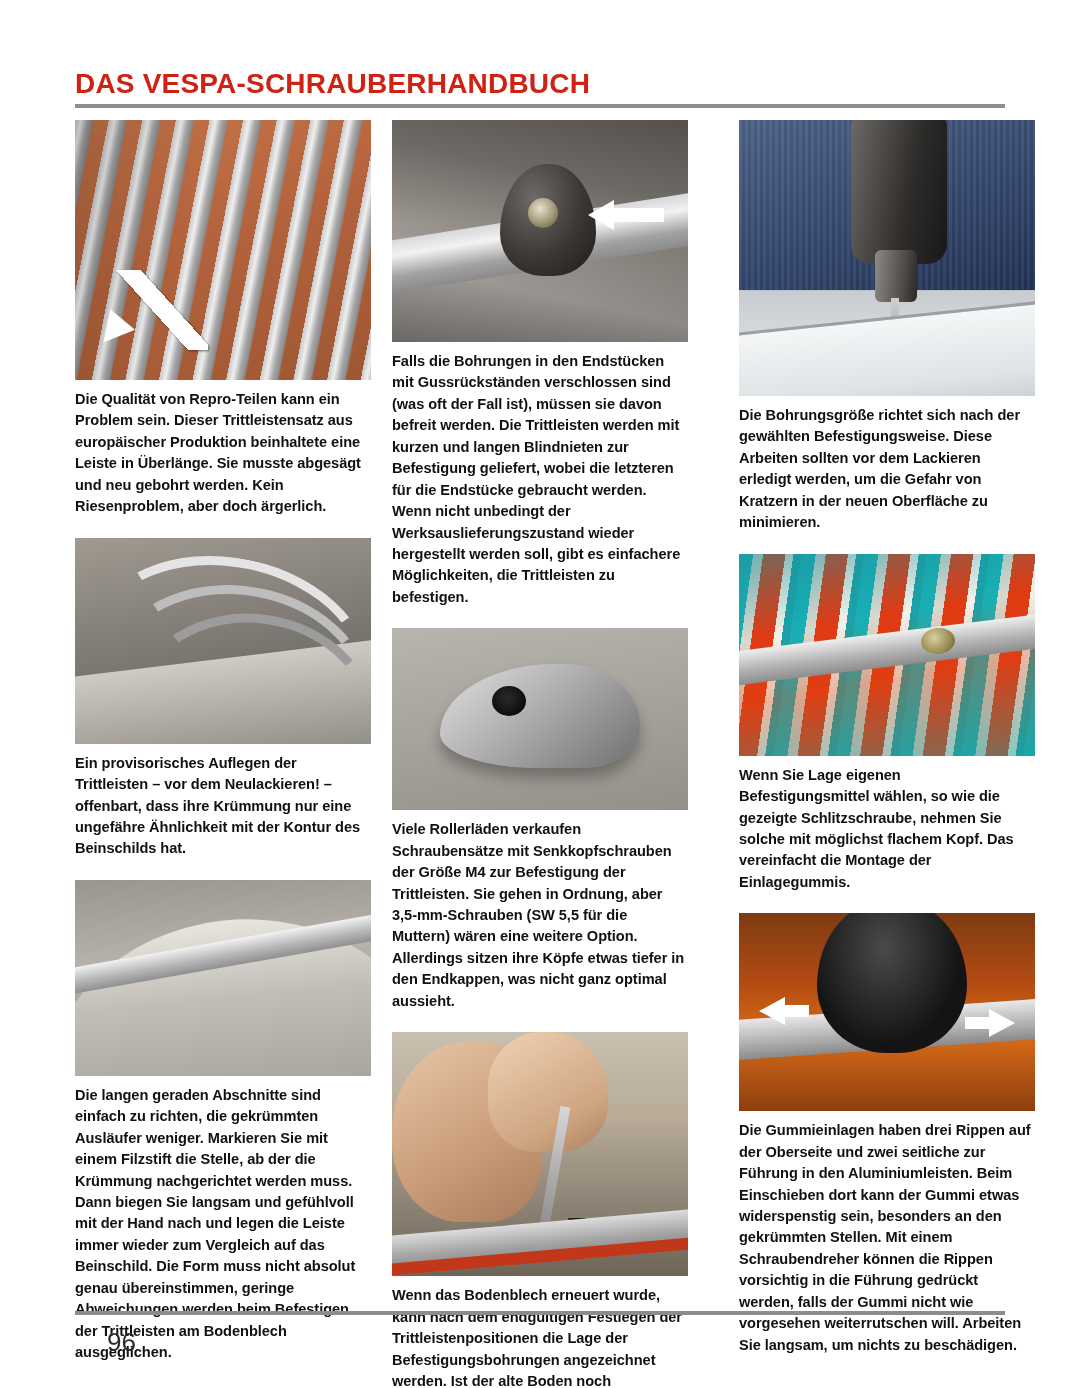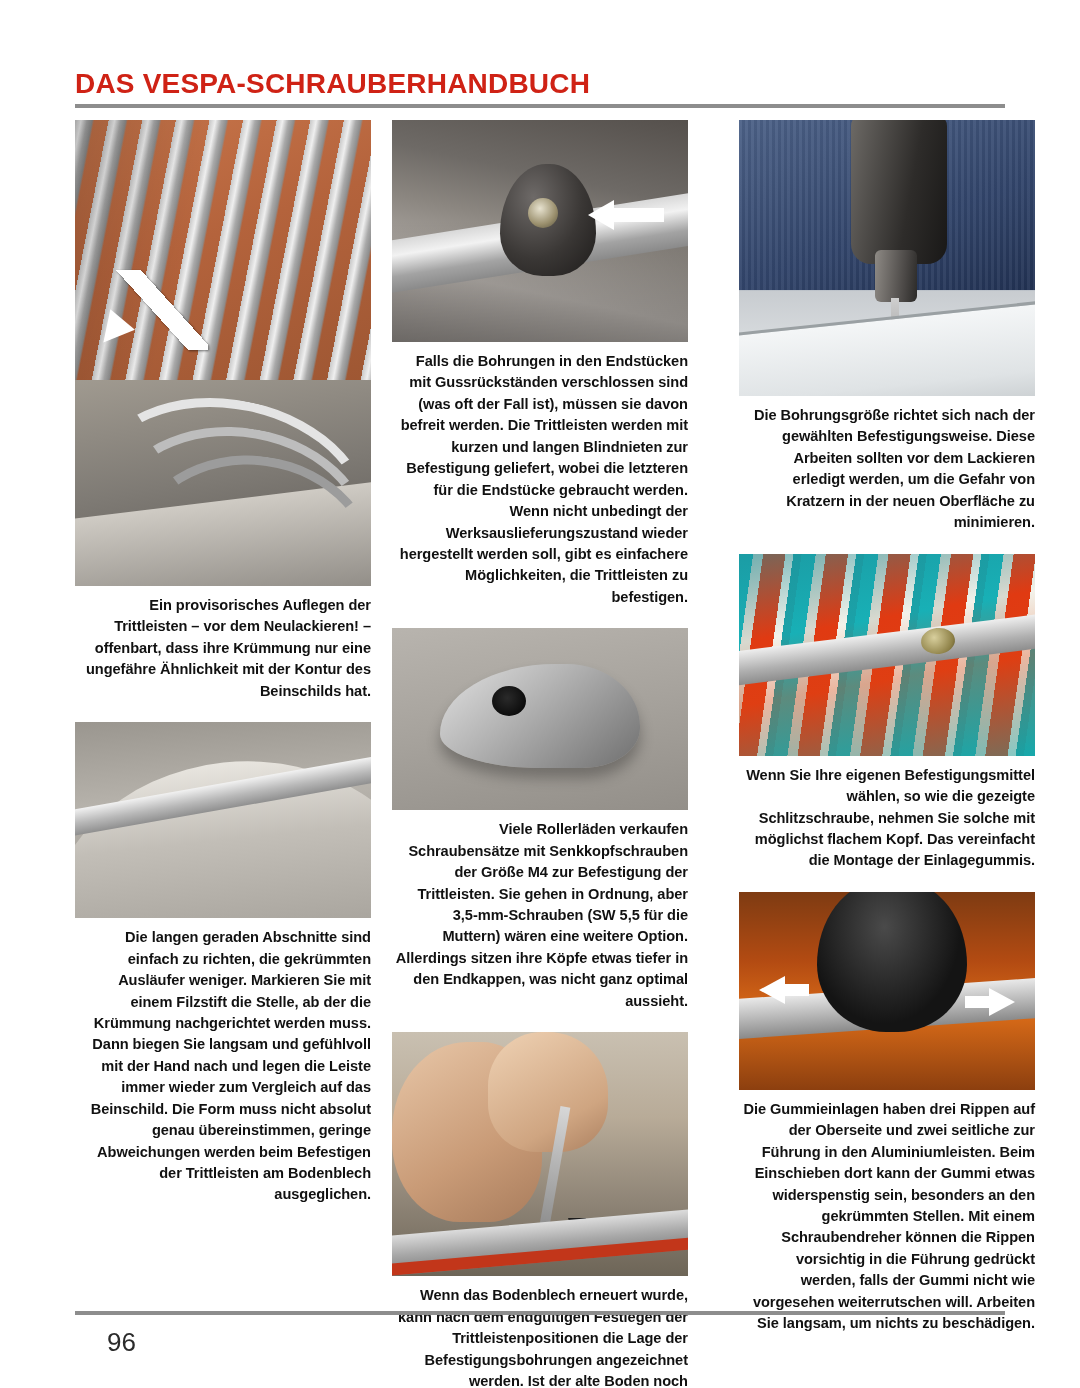--- a/index.html
+++ b/index.html
@@ -54,21 +54,21 @@
     width: 296px;
   }
   .col-1 { left: 75px; top: 120px; }
   .col-2 { left: 392px; top: 120px; }
   .col-3 { left: 739px; top: 120px; }
 
   .caption {
     font-size: 14.6px;
     line-height: 1.47;
     font-weight: bold;
-    text-align: right;
+    text-align: left;
     color: #111111;
     margin: 9px 0 20px 0;
     letter-spacing: -0.05px;
   }
 
   .photo {
     width: 296px;
     position: relative;
     overflow: hidden;
     border: 0;
@@ -373,20 +373,21 @@
 <div class="page">
 
   <div class="header-title">DAS VESPA-SCHRAUBERHANDBUCH</div>
   <div class="rule top"></div>
 
   <div class="col col-1">
 
     <div class="photo ph-strips">
       <div class="arrowhead"></div>
     </div>
+    <div class="caption">Die Qualität von Repro-Teilen kann ein Problem sein. Dieser Trittleistensatz aus europäischer Produktion beinhaltete eine Leiste in Überlänge. Sie musste abgesägt und neu gebohrt werden. Kein Riesenproblem, aber doch ärgerlich.</div>
 
     <div class="photo ph-curve">
       <div class="shield"></div>
       <div class="c1"></div>
       <div class="c2"></div>
       <div class="c3"></div>
     </div>
     <div class="caption">Ein provisorisches Auflegen der Trittleisten – vor dem Neulackieren! – offenbart, dass ihre Krümmung nur eine ungefähre Ähnlichkeit mit der Kontur des Beinschilds hat.</div>
 
     <div class="photo ph-straight">
@@ -435,21 +436,21 @@
       <div class="bit"></div>
       <div class="panel"></div>
     </div>
     <div class="caption">Die Bohrungsgröße richtet sich nach der gewählten Befestigungsweise. Diese Arbeiten sollten vor dem Lackieren erledigt werden, um die Gefahr von Kratzern in der neuen Oberfläche zu minimieren.</div>
 
     <div class="photo ph-colorstrip">
       <div class="overlay"></div>
       <div class="alum"></div>
       <div class="scr"></div>
     </div>
-    <div class="caption">Wenn Sie Ihre eigenen Befestigungsmittel wählen, so wie die gezeigte Schlitzschraube, nehmen Sie solche mit möglichst flachem Kopf. Das vereinfacht die Montage der Einlagegummis.</div>
+    <div class="caption">Wenn Sie Lage eigenen Befestigungsmittel wählen, so wie die gezeigte Schlitzschraube, nehmen Sie solche mit möglichst flachem Kopf. Das vereinfacht die Montage der Einlagegummis.</div>
 
     <div class="photo ph-rubber">
       <div class="al"></div>
       <div class="rub"></div>
       <div class="arrow-l-bar"></div>
       <div class="arrow-l"></div>
       <div class="arrow-r-bar"></div>
       <div class="arrow-r"></div>
     </div>
     <div class="caption">Die Gummieinlagen haben drei Rippen auf der Oberseite und zwei seitliche zur Führung in den Aluminiumleisten. Beim Einschieben dort kann der Gummi etwas widerspenstig sein, besonders an den gekrümmten Stellen. Mit einem Schraubendreher können die Rippen vorsichtig in die Führung gedrückt werden, falls der Gummi nicht wie vorgesehen weiterrutschen will. Arbeiten Sie langsam, um nichts zu beschädigen.</div>

